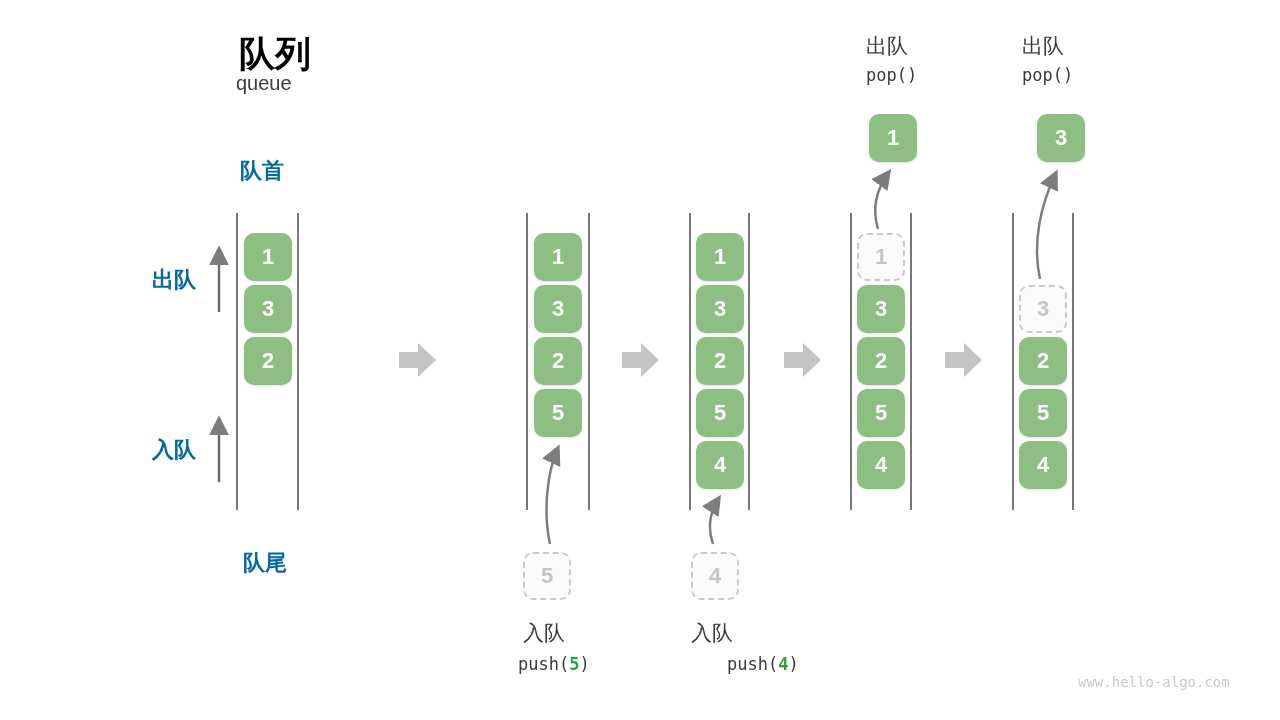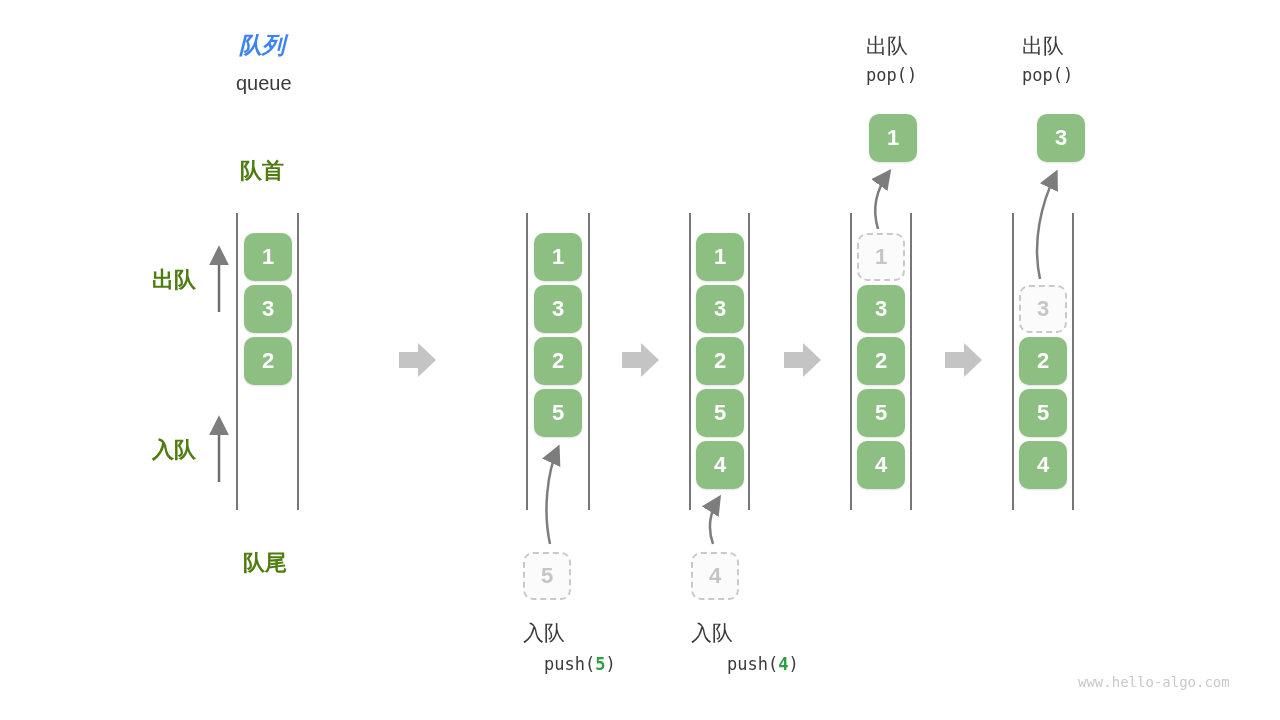--- a/index.html
+++ b/index.html
@@ -2,23 +2,23 @@
 <html><head>
 <meta charset="utf-8">
 <style>
   html,body{margin:0;padding:0;background:#ffffff;}
   .canvas{
     position:relative;width:1280px;height:720px;background:#ffffff;overflow:hidden;
     font-family:"Liberation Sans", sans-serif;color:#3b3b3b;
   }
   .abs{position:absolute;}
   svg.layer{position:absolute;left:0;top:0;width:1280px;height:720px;}
-  .title-cn{font-size:23px;font-weight:bold;color:#3b82f6;font-style:italic;}
+  .title-cn{font-size:36px;font-weight:bold;color:#000000;}
   .title-en{font-size:20px;color:#3b3b3b;}
-  .lbl-bold{font-size:22px;font-weight:bold;color:#4d7c0f;}
+  .lbl-bold{font-size:22px;font-weight:bold;color:#0369a1;}
   .caption-cn{font-size:21px;color:#3b3b3b;}
   .code{font-family:"DejaVu Sans Mono", monospace;font-size:17px;color:#3b3b3b;white-space:pre;}
   .code .arg{color:#2f9e44;font-weight:bold;}
   .cell{
     position:absolute;width:48px;height:48px;border-radius:10px;
     background:#8dbf82;color:#ffffff;
     display:flex;align-items:center;justify-content:center;
     font-size:22px;font-weight:bold;
     box-shadow:0 1px 2px rgba(0,0,0,0.12);
   }
@@ -86,21 +86,21 @@
   <div class="cell" style="left:244px;top:233px">1</div>
   <div class="cell" style="left:244px;top:285px">3</div>
   <div class="cell" style="left:244px;top:337px">2</div>
 
   <div class="cell" style="left:534px;top:233px">1</div>
   <div class="cell" style="left:534px;top:285px">3</div>
   <div class="cell" style="left:534px;top:337px">2</div>
   <div class="cell" style="left:534px;top:389px">5</div>
   <div class="cell dashed" style="left:523px;top:552px">5</div>
   <div class="abs caption-cn" style="left:523px;top:619px">入队</div>
-  <div class="abs code" style="left:544px;top:654px"><span>push(</span><span class="arg">5</span><span>)</span></div>
+  <div class="abs code" style="left:518px;top:654px"><span>push(</span><span class="arg">5</span><span>)</span></div>
 
   <div class="cell" style="left:696px;top:233px">1</div>
   <div class="cell" style="left:696px;top:285px">3</div>
   <div class="cell" style="left:696px;top:337px">2</div>
   <div class="cell" style="left:696px;top:389px">5</div>
   <div class="cell" style="left:696px;top:441px">4</div>
   <div class="cell dashed" style="left:691px;top:552px">4</div>
   <div class="abs caption-cn" style="left:691px;top:619px">入队</div>
   <div class="abs code" style="left:727px;top:654px"><span>push(</span><span class="arg">4</span><span>)</span></div>
 

